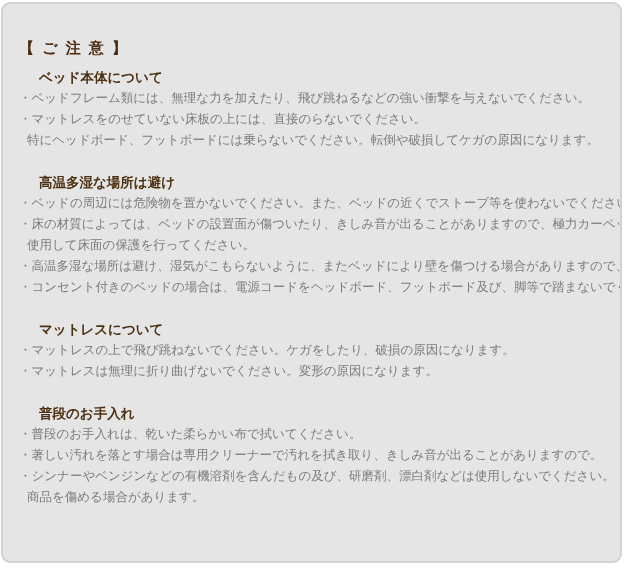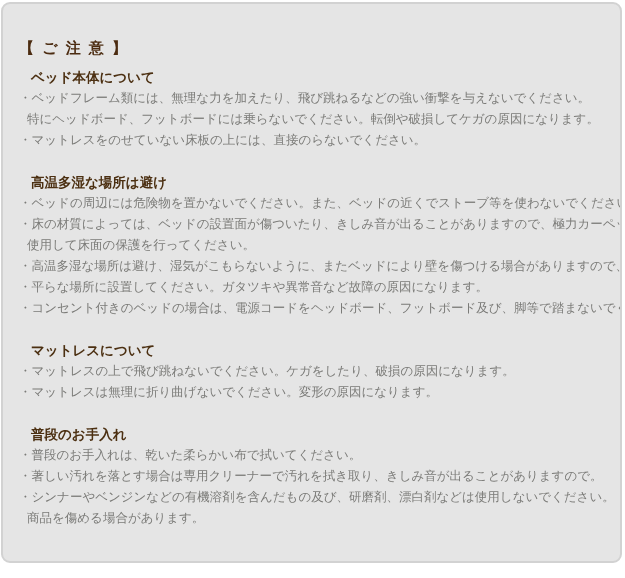--- a/index.html
+++ b/index.html
@@ -35,21 +35,21 @@
     margin-top: 21px;
   }
   .section.first {
     margin-top: 9px;
   }
   .section-heading {
     font-size: 13.5px;
     font-weight: bold;
     color: #4c3012;
     line-height: 21px;
-    margin-left: 12px;
+    margin-left: 20px;
     white-space: nowrap;
   }
   .line {
     font-size: 12.5px;
     color: #7b7b78;
     line-height: 21px;
     white-space: nowrap;
   }
   .line.indent {
     padding-left: 8px;
@@ -58,31 +58,30 @@
 </head>
 <body>
 
 <div class="notice-panel">
 
   <div class="notice-title">【 ご 注 意 】</div>
 
   <div class="section first">
     <div class="section-heading">ベッド本体について</div>
     <div class="line">・ベッドフレーム類には、無理な力を加えたり、飛び跳ねるなどの強い衝撃を与えないでください。</div>
+    <div class="line">・マットレスをのせていない床板の上には、直接のらないでください。</div>
     <div class="line indent">特にヘッドボード、フットボードには乗らないでください。転倒や破損してケガの原因になります。</div>
-    <div class="line">・マットレスをのせていない床板の上には、直接のらないでください。</div>
   </div>
 
   <div class="section">
     <div class="section-heading">高温多湿な場所は避け</div>
     <div class="line">・ベッドの周辺には危険物を置かないでください。また、ベッドの近くでストーブ等を使わないでください。</div>
     <div class="line">・床の材質によっては、ベッドの設置面が傷ついたり、きしみ音が出ることがありますので、極力カーペット類を</div>
     <div class="line indent">使用して床面の保護を行ってください。</div>
     <div class="line">・高温多湿な場所は避け、湿気がこもらないように、またベッドにより壁を傷つける場合がありますので、</div>
-    <div class="line">・平らな場所に設置してください。ガタツキや異常音など故障の原因になります。</div>
     <div class="line">・コンセント付きのベッドの場合は、電源コードをヘッドボード、フットボード及び、脚等で踏まないでください。</div>
   </div>
 
   <div class="section">
     <div class="section-heading">マットレスについて</div>
     <div class="line">・マットレスの上で飛び跳ねないでください。ケガをしたり、破損の原因になります。</div>
     <div class="line">・マットレスは無理に折り曲げないでください。変形の原因になります。</div>
   </div>
 
   <div class="section">

